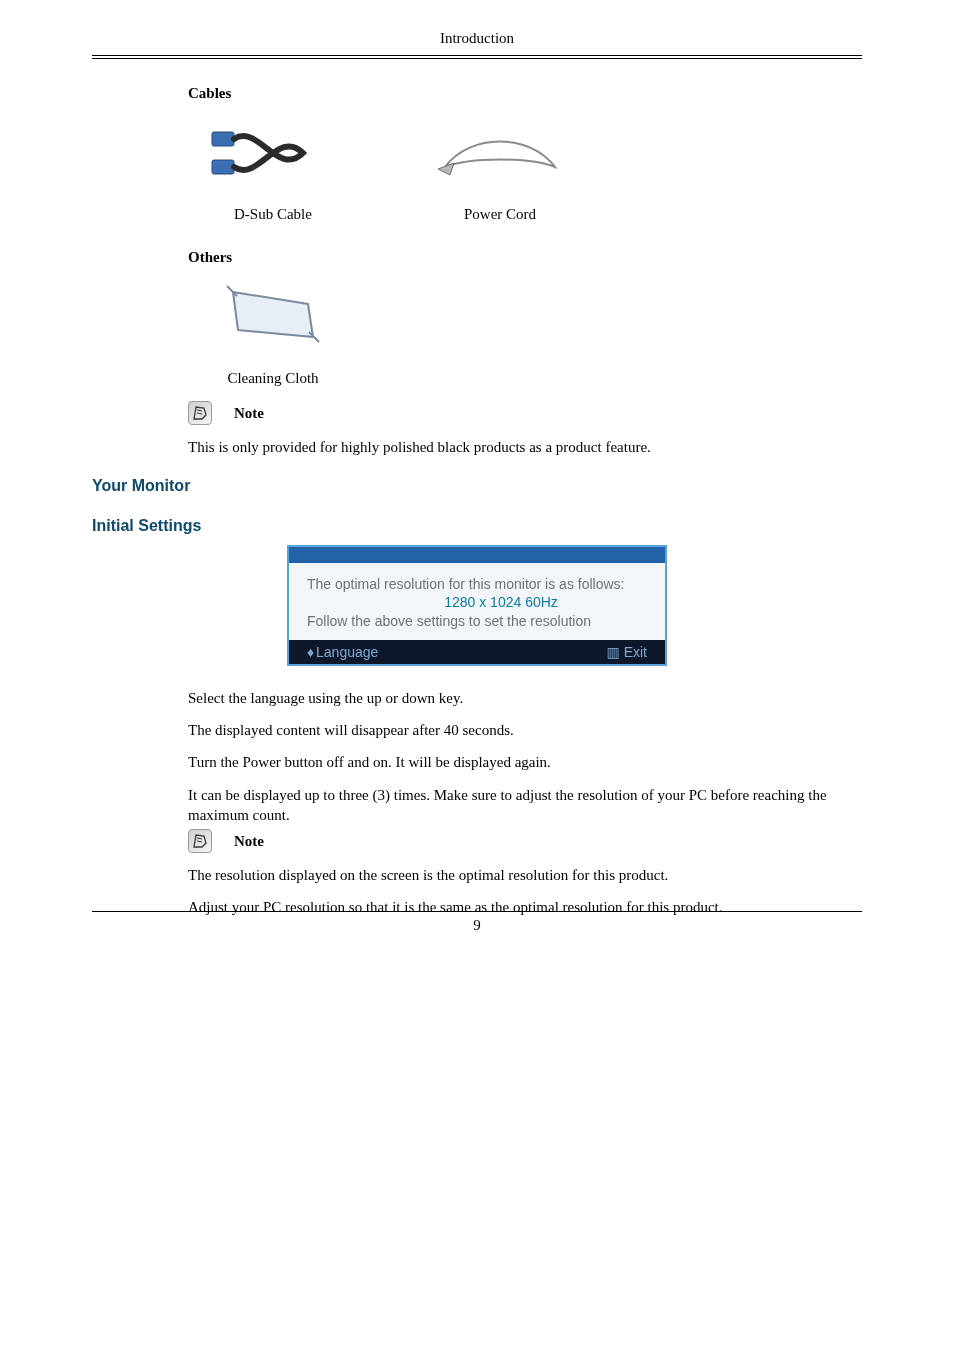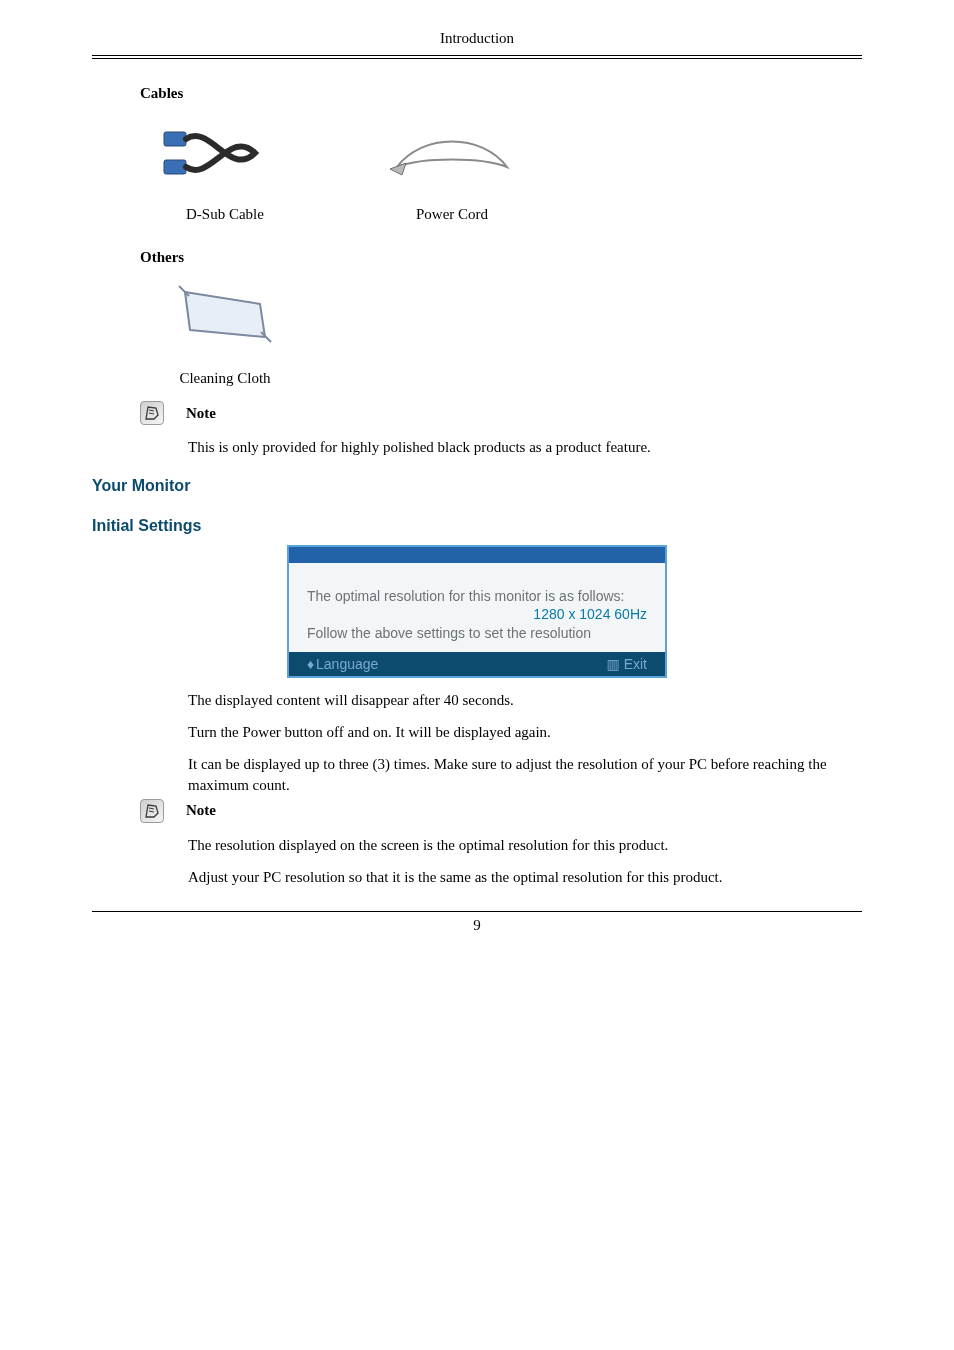--- a/index.html
+++ b/index.html
@@ -1,36 +1,36 @@
 <!DOCTYPE html>
 <html><head>
 <meta charset="utf-8">
 <style>
   * { margin: 0; padding: 0; box-sizing: border-box; }
   body { background: #fff; font-family: "Times New Roman", Times, serif; font-size: 15px; color: #000; }
   .page { width: 954px; height: 962px; margin: 0 auto; position: relative; padding: 30px 92px 0 92px; }
   .page-header { text-align: center; font-size: 15px; padding-bottom: 6px; }
   .hr-double { border: none; border-top: 1.5px solid #000; border-bottom: 1px solid #000; height: 4px; margin-top: 2px; }
-  .indent-block { margin-left: 48px; }
+  .indent-block { margin-left: 96px; }
   .sub-heading { font-weight: bold; font-size: 15px; margin-top: 26px; margin-bottom: 8px; }
   .img-row { display: flex; gap: 57px; margin-top: 6px; }
   .img-cell { width: 170px; text-align: center; }
   .img-placeholder { height: 86px; display: flex; align-items: center; justify-content: center; }
   .caption { font-size: 15px; margin-top: 10px; }
   .note-row { display: flex; align-items: center; gap: 22px; margin-top: 14px; }
   .note-icon { width: 24px; height: 24px; background: linear-gradient(145deg,#cfcfcf,#f5f5f5); border: 1px solid #9a9a9a; border-radius: 4px; display: flex; align-items: center; justify-content: center; font-size: 15px; color: #2a2a2a; }
   .note-label { font-weight: bold; font-size: 15px; }
   .body-text { margin-top: 12px; margin-left: 96px; font-size: 15px; line-height: 1.35; }
   .blue-heading { font-family: Arial, Helvetica, sans-serif; font-weight: bold; font-size: 16px; color: #0c4a6e; margin-top: 20px; }
   .blue-heading + .blue-heading { margin-top: 22px; }
   .osd-box { width: 380px; margin: 10px auto 0 auto; border: 2px solid #5aa2d8; }
   .osd-top { background: #2262a8; height: 16px; }
-  .osd-body { background: #f2f6f9; padding: 24px 18px 10px 18px; font-family: Arial, Helvetica, sans-serif; font-size: 14px; color: #6f7274; line-height: 1.3; }
-  .osd-res { color: #0b7aa3; font-weight: normal; text-align: right; margin-left: 48px; }
-  .osd-footer { background: #0c4a6e; color: #7aa9d0; font-family: Arial, Helvetica, sans-serif; font-size: 14px; padding: 4px 18px; display: flex; justify-content: space-between; gap: 48px; }
+  .osd-body { background: #f2f6f9; padding: 12px 18px 10px 18px; font-family: Arial, Helvetica, sans-serif; font-size: 14px; color: #6f7274; line-height: 1.3; }
+  .osd-res { color: #0b7aa3; font-weight: normal; text-align: center; margin-left: 48px; }
+  .osd-footer { background: #0f172a; color: #7aa9d0; font-family: Arial, Helvetica, sans-serif; font-size: 14px; padding: 4px 18px; display: flex; justify-content: space-between; gap: 48px; }
   .updown { letter-spacing: -2px; }
   .footer-area { position: absolute; bottom: 28px; left: 92px; right: 92px; }
   .hr-single { border: none; border-top: 1px solid #000; }
   .page-num { text-align: center; font-size: 15px; margin-top: 5px; }
 </style>
 </head>
 <body>
 
 <div class="page">
 
@@ -98,20 +98,21 @@
       <div>The optimal resolution for this monitor is as follows:</div>
       <div class="osd-res">1280 x 1024 60Hz</div>
       <div>Follow the above settings to set the resolution</div>
     </div>
     <div class="osd-footer">
       <span><span class="updown">♦</span> <span>Language</span></span>
       <span><span>▥</span> <span>Exit</span></span>
     </div>
   </div>
 
+  <div class="body-text" style="margin-top:22px;">Select the language using the up or down key.</div>
   <div class="body-text">The displayed content will disappear after 40 seconds.</div>
   <div class="body-text">Turn the Power button off and on. It will be displayed again.</div>
   <div class="body-text">It can be displayed up to three (3) times. Make sure to adjust the resolution of your PC before reaching the maximum count.</div>
 
   <div class="indent-block" style="margin-top:4px;">
     <div class="note-row" style="margin-top:2px;">
       <div class="note-icon">
         <svg width="16" height="16" viewBox="0 0 16 16">
             <path d="M2 14 L4 2 L12 3 L14 10 L10 14 Z" fill="none" stroke="#3a3a3a" stroke-width="1.3"></path>
             <path d="M5 5 L10 6 M5 8 L10 9" stroke="#3a3a3a" stroke-width="1"></path>

